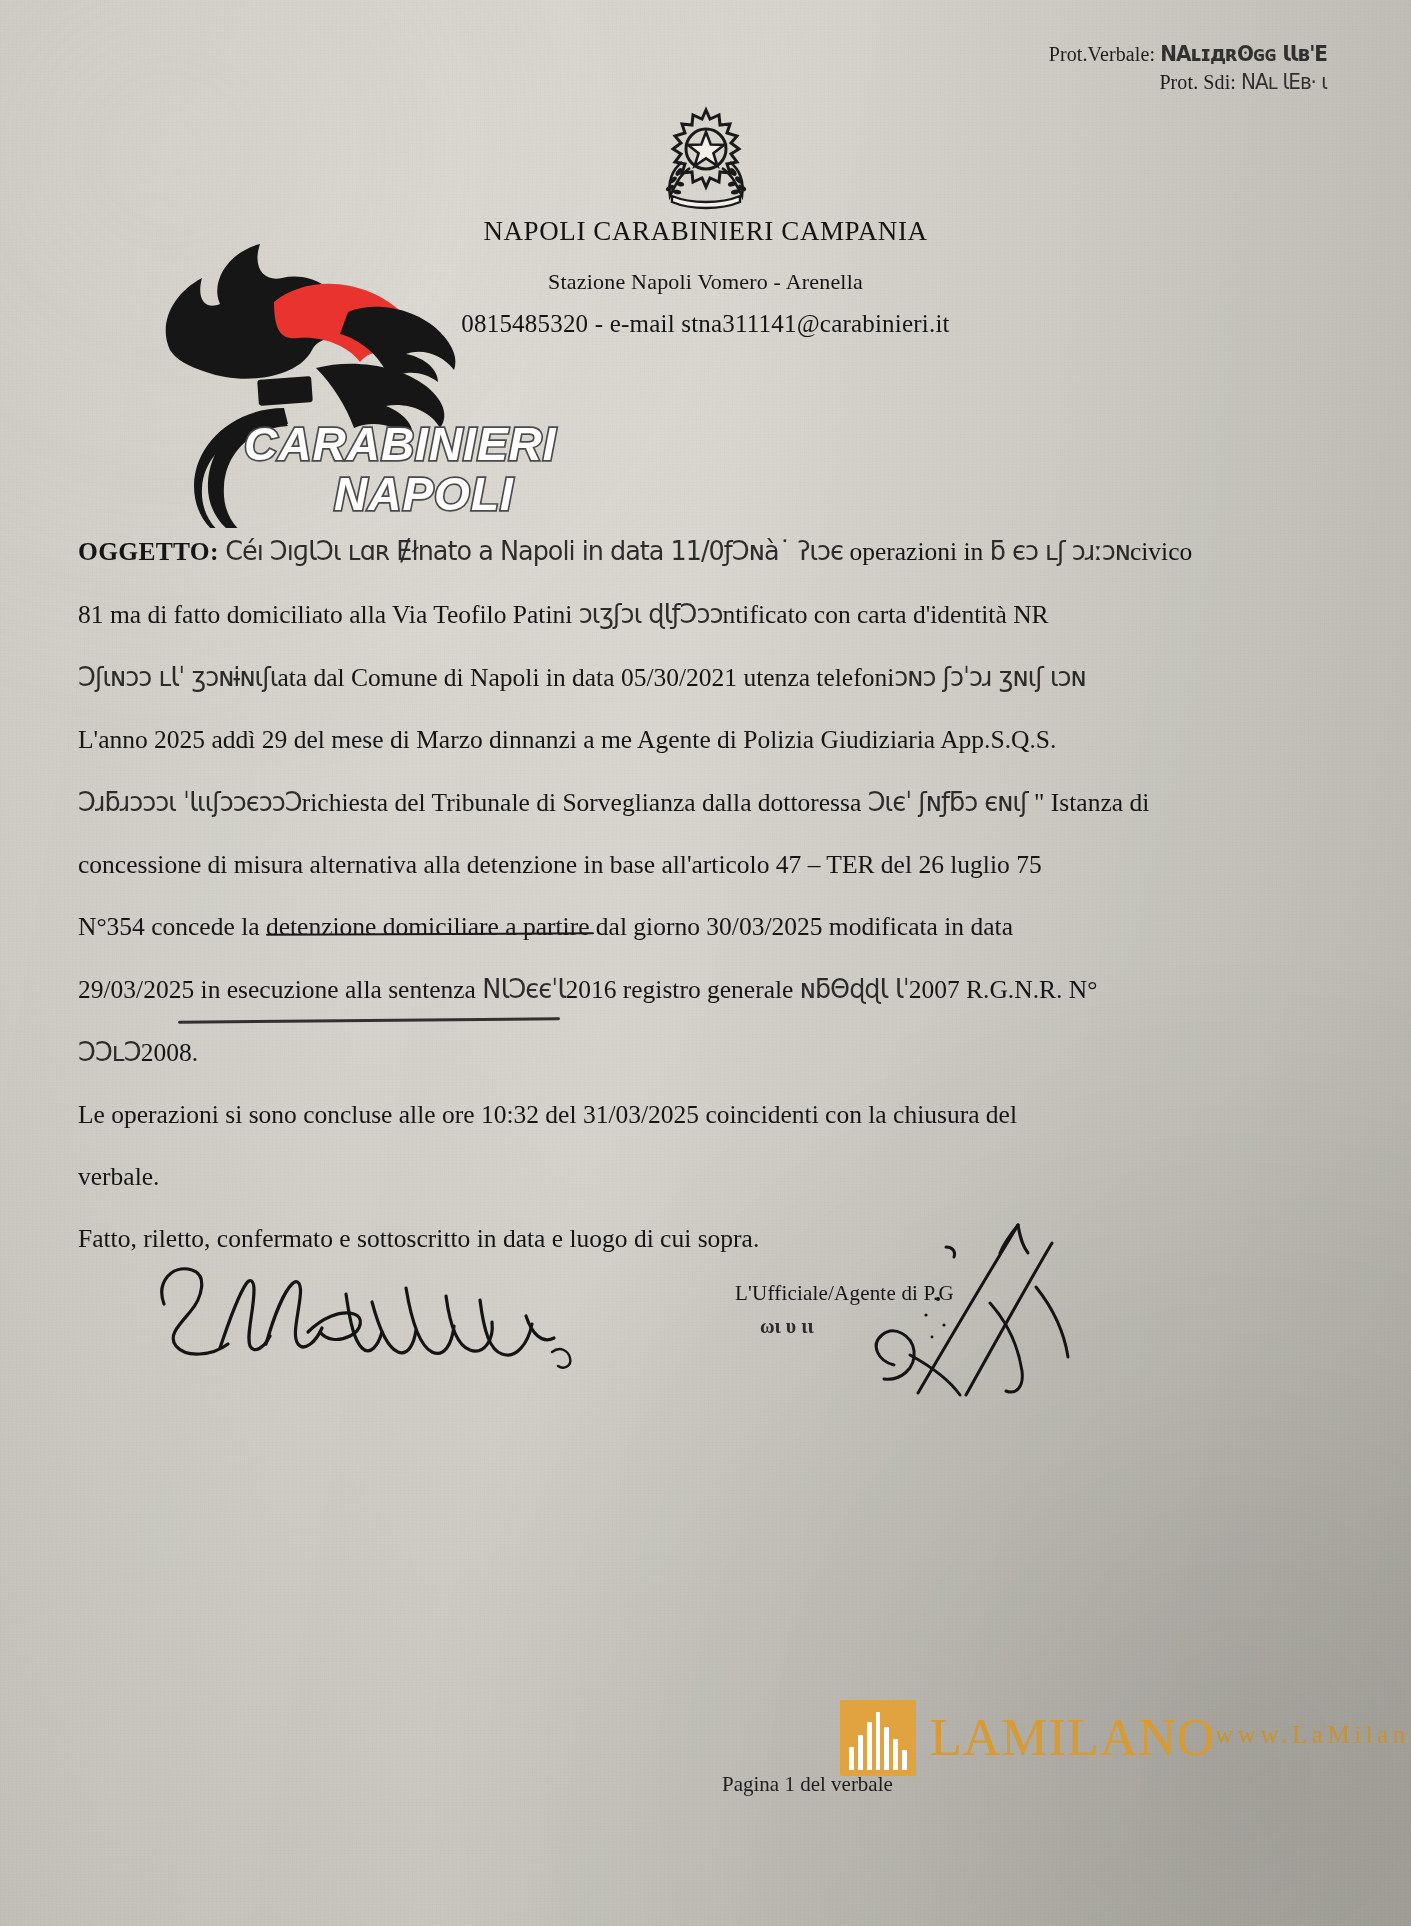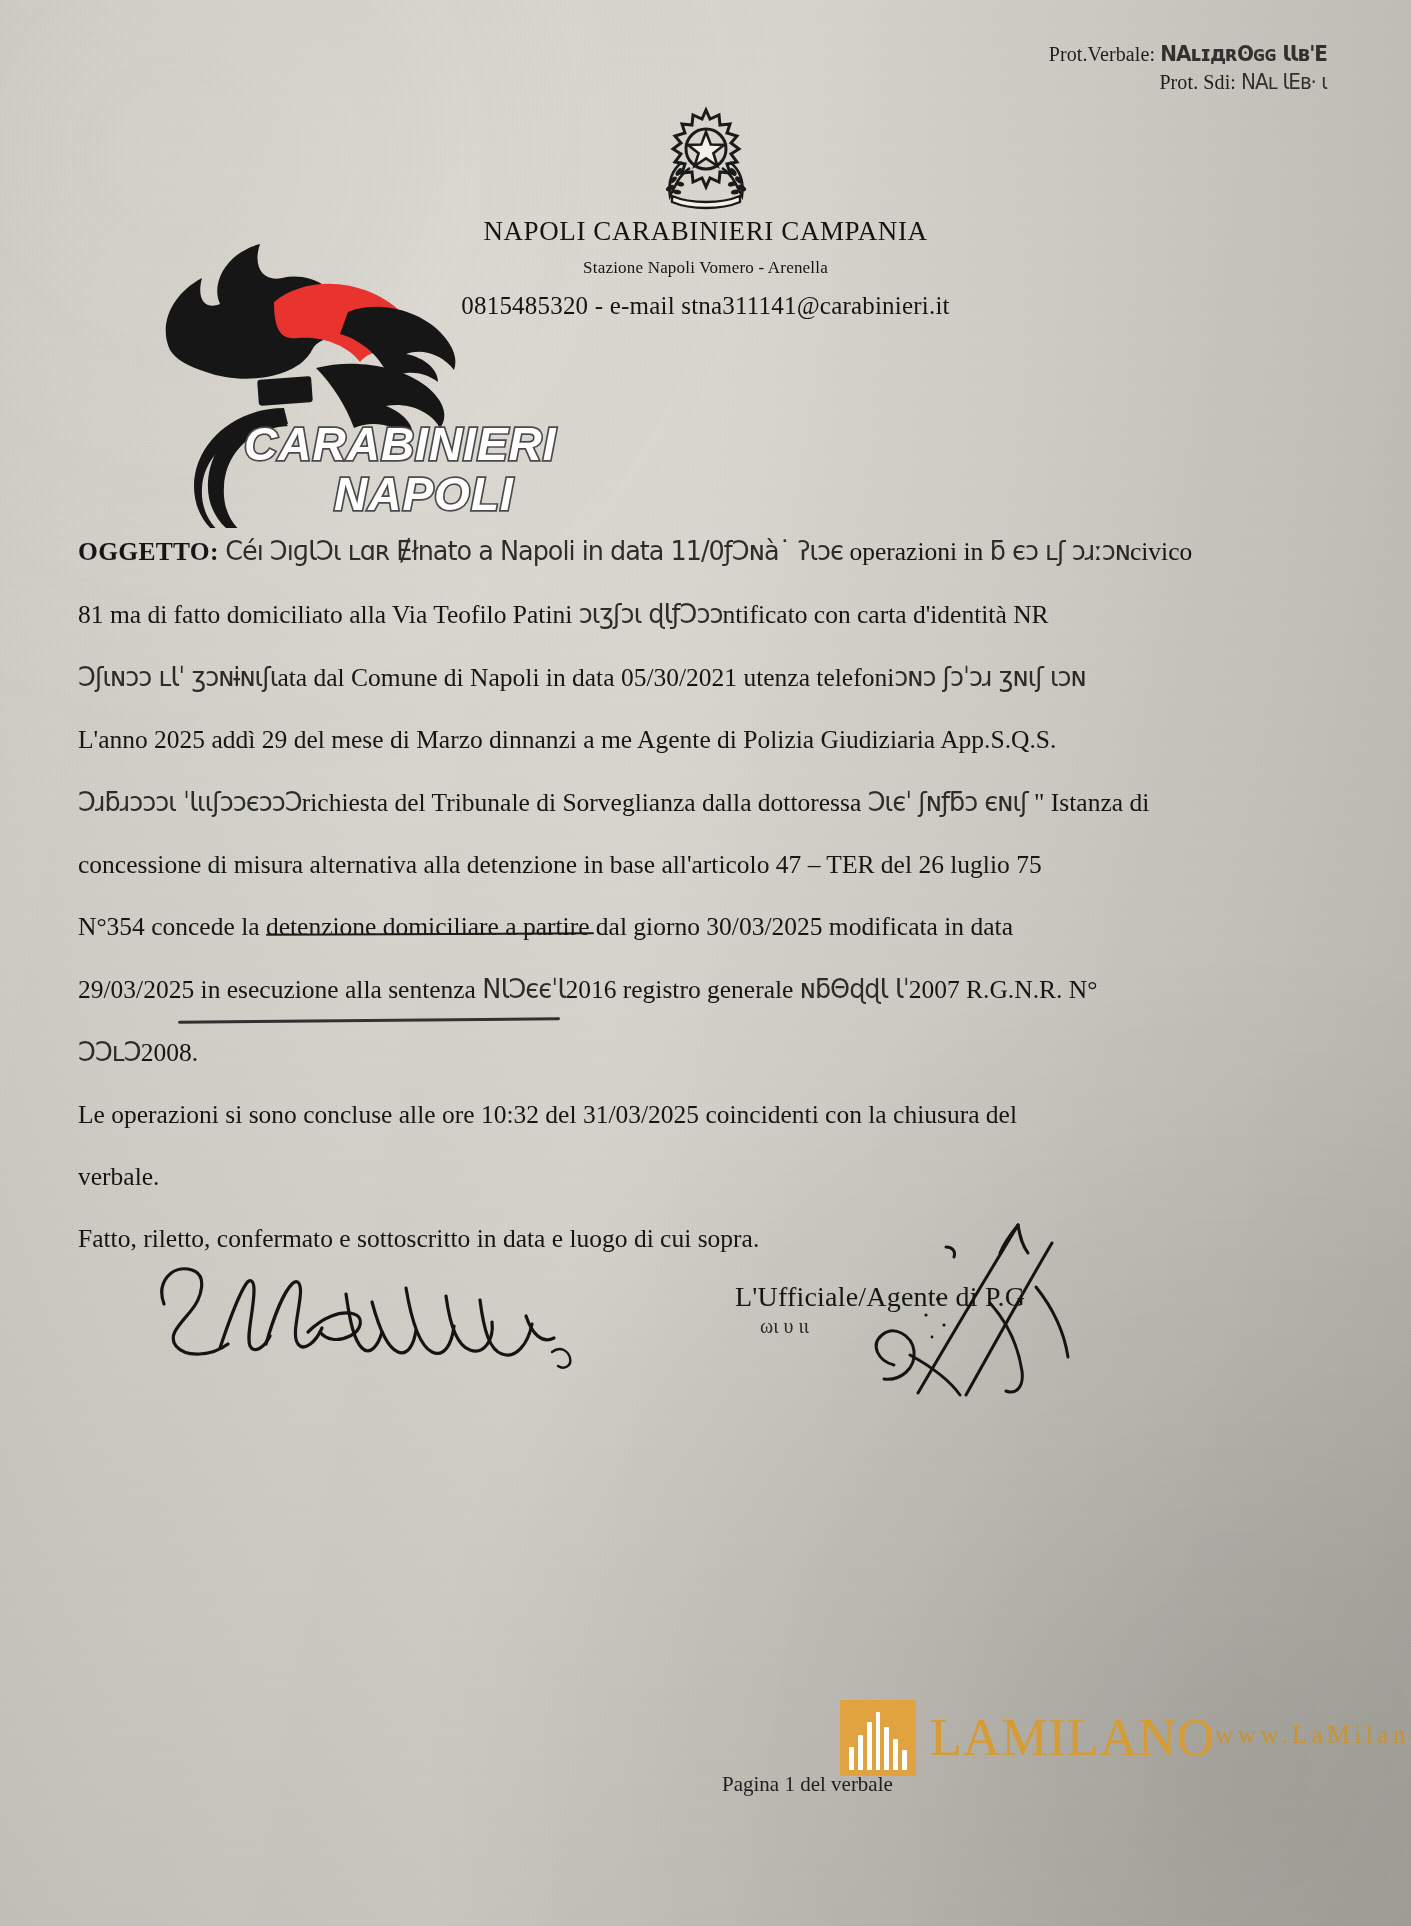--- a/index.html
+++ b/index.html
@@ -48,21 +48,21 @@
   }
   .redact.b{font-weight:700;}
 
   
   .emblem{position:absolute;top:104px;left:0;right:0;display:flex;justify-content:center;}
   .emblem svg{display:block;}
 
   
   .lh{position:absolute;top:216px;left:0;right:0;text-align:center;color:#141414;}
   .lh .l1{font-size:27px;letter-spacing:.6px;line-height:1.18;}
-  .lh .l2{font-size:17px;letter-spacing:.2px;line-height:1.26;margin-top:9px;}
+  .lh .l2{font-size:22px;letter-spacing:.2px;line-height:1.26;margin-top:20px;}
   .lh .l3{font-size:25px;letter-spacing:.2px;line-height:1.26;margin-top:2px;}
   .lh .l4{font-size:25px;letter-spacing:.2px;line-height:1.26;margin-top:12px;}
 
   
   .cblogo{position:absolute;left:148px;top:238px;width:420px;height:290px;}
   .cblogo svg{display:block;}
 
   
   .body{
     position:absolute;left:78px;right:78px;top:520px;
@@ -81,24 +81,24 @@
 
   
   .handline{
     position:absolute;height:3px;background:#1a1a1a;border-radius:3px;opacity:.88;
   }
 
   
   .sigleft{position:absolute;left:150px;top:1240px;width:430px;height:140px;}
   .sigright{position:absolute;left:840px;top:1195px;width:330px;height:210px;}
   .officer{
-    position:absolute;left:735px;top:1281px;font-size:28px;color:#151515;letter-spacing:.2px;white-space:nowrap;
+    position:absolute;left:735px;top:1281px;font-size:21px;color:#151515;letter-spacing:.2px;white-space:nowrap;
   }
   .officer-sub{
-    position:absolute;left:760px;top:1315px;font-size:20px;color:#2a2a2a;
+    position:absolute;left:760px;top:1315px;font-size:20px;color:#2a2a2a;font-weight:bold;
   }
 
   
   .footer{
     position:absolute;left:722px;top:1772px;font-size:21px;color:#1d1d1d;white-space:nowrap;
   }
   .wm{position:absolute;left:840px;top:1700px;width:520px;height:180px;}
   .wm-mark{display:flex;align-items:center;gap:14px;}
   .wm-box{width:76px;height:76px;background:#E0A33F;position:relative;border-radius:2px;flex:0 0 auto;}
   .wm-box .bars{position:absolute;inset:10px 9px 6px 9px;display:flex;align-items:flex-end;gap:4px;}

